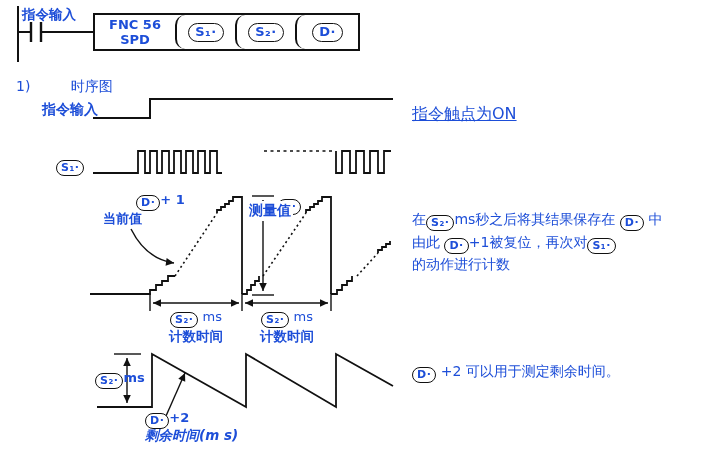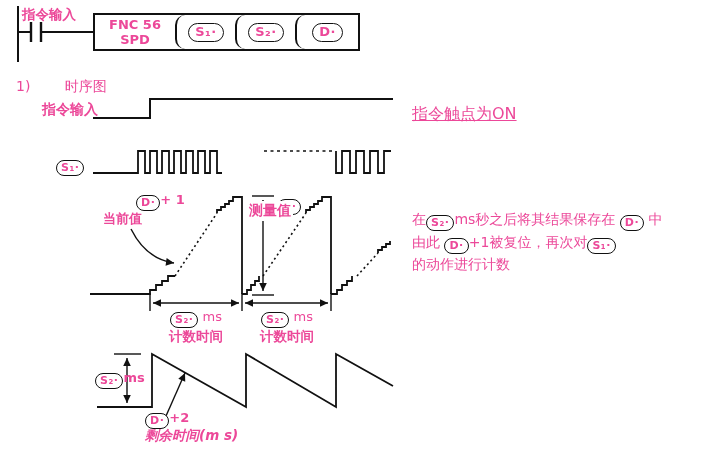--- a/index.html
+++ b/index.html
@@ -1,18 +1,18 @@
 <!DOCTYPE html>
 <html><head>
 <meta charset="utf-8">
 <style>
   html,body{margin:0;padding:0;background:#fff;}
   #page{
     position:relative;width:728px;height:460px;background:#fff;overflow:hidden;
-    font-family:"DejaVu Sans",sans-serif;color:#ec4899;
+    font-family:"DejaVu Sans",sans-serif;color:#1d4ed8;
   }
   #art{position:absolute;left:0;top:0;}
   .abs{position:absolute;white-space:nowrap;}
   .lbl{font-size:14px;font-weight:600;}
   .txt{font-size:14px;font-weight:400;}
   .pill{
     display:inline-block;box-sizing:border-box;border:1.5px solid #111;border-radius:9px;
     padding:0 4px;height:16px;line-height:13px;font-size:11px;font-weight:600;
     letter-spacing:.5px;vertical-align:-2px;background:#fff;
   }
@@ -112,21 +112,21 @@
     <div class="fnc-cell c3">
       <span class="pill pill-lg">S₂·</span>
     </div>
     <div class="fnc-cell c4">
       <span class="pill pill-lg">D·</span>
     </div>
   </div>
 
   <div class="abs" style="left:16px;top:78px;font-size:14px;">
     <span>1)</span>
-    <span style="margin-left:14px;padding-left:16px;">时序图</span>
+    <span style="margin-left:20px;padding-left:16px;">时序图</span>
   </div>
 
   <div class="abs lbl" style="left:42px;top:101px;">指令输入</div>
 
   <div class="abs txt" style="left:412px;top:104px;font-size:16px;text-decoration:underline;">指令触点为ON</div>
 
   <div class="abs" style="left:56px;top:154px;">
     <span class="pill">S₁·</span>
   </div>
 
@@ -170,14 +170,18 @@
       <span class="pill">D·</span>
       <span>中</span>
     </div>
     <div class="row">
       <span>由此</span>
       <span class="pill">D·</span><span>+1被复位，再次对</span><span class="pill">S₁·</span>
     </div>
     <div class="row">的动作进行计数</div>
   </div>
 
+  <div class="abs txt" style="left:412px;top:363px;">
+    <span class="pill">D·</span>
+    <span>+2 可以用于测定剩余时间。</span>
+  </div>
 
 </div>
 
 </body></html>

